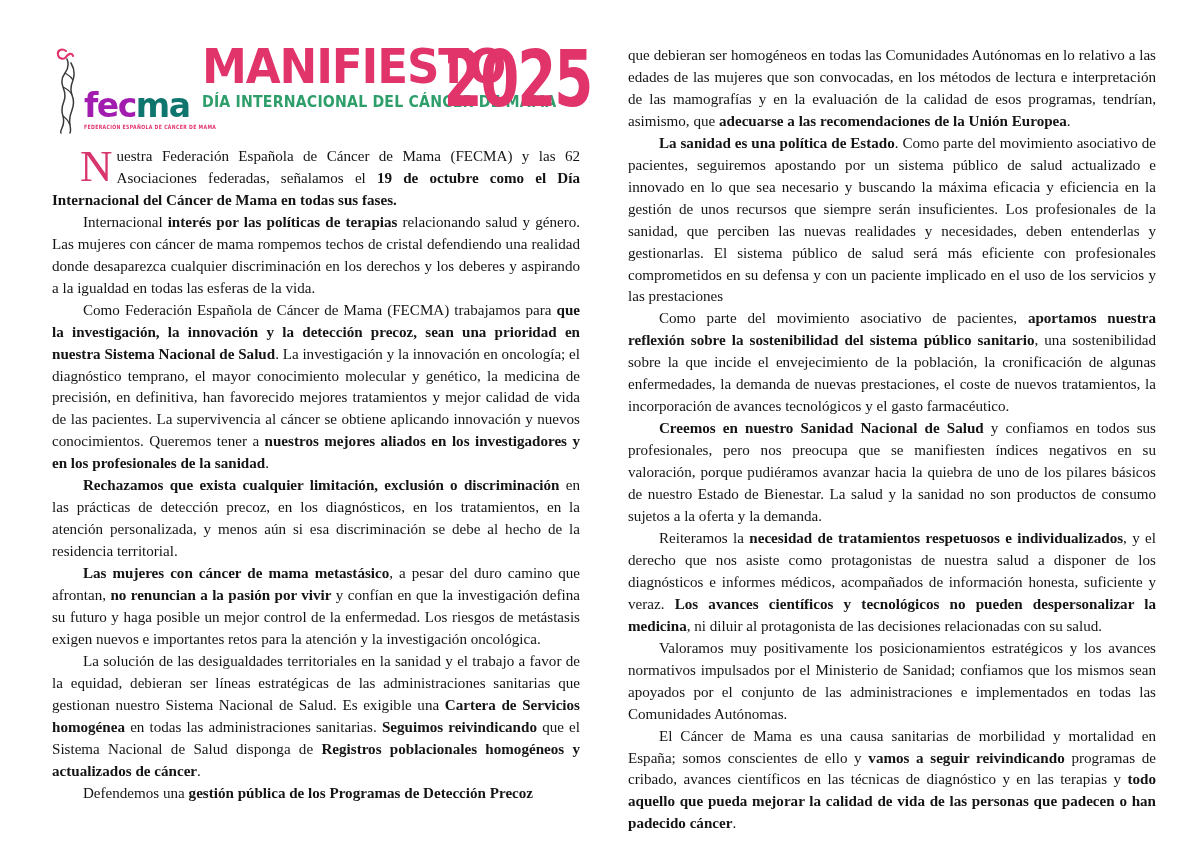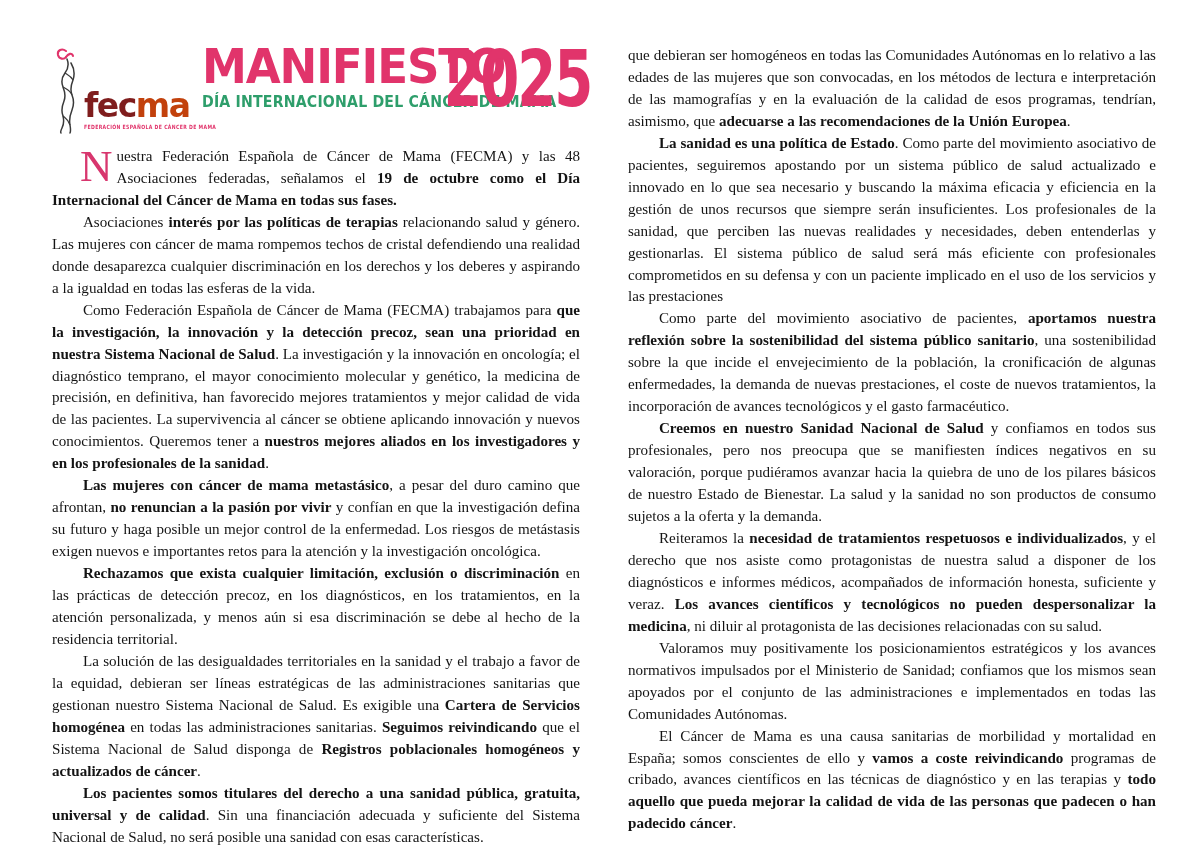--- a/index.html
+++ b/index.html
@@ -56,22 +56,22 @@
   }
 
   .logo-word {
     font-family: "DejaVu Sans", sans-serif;
     font-weight: bold;
     font-size: 33px;
     letter-spacing: -1.5px;
     line-height: 1;
     display: block;
   }
-  .logo-word .pink { color: #7f1d1d; }
-  .logo-word .green { color: #c2410c; text-align: center; }
+  .logo-word .pink { color: #a21caf; }
+  .logo-word .green { color: #0f766e; text-align: center; }
 
   .logo-tagline {
     font-family: "DejaVu Sans", sans-serif;
     font-weight: bold;
     font-size: 4.6px;
     letter-spacing: 0.35px;
     color: #E1346B;
     line-height: 1;
     margin-top: 3px;
     white-space: nowrap;
@@ -220,33 +220,32 @@
 
     <div class="title-block">
       <div class="title-main">MANIFIESTO</div>
       <div class="title-sub">DÍA INTERNACIONAL DEL CÁNCER DE MAMA</div>
       <div class="title-year">2025</div>
     </div>
   </div>
 
   <div class="columns">
     <div class="col col-left" id="left-column">
-        <p class="dropcap-para"><span class="dropcap">N</span><span>uestra Federación Española de Cáncer de Mama (FECMA) y las 48 Asociaciones federadas, señalamos el </span><b>19 de octubre como el Día Internacional del Cáncer de Mama en todas sus fases.</b></p>
-        <p><span>Asociaciones </span><b>interés por las políticas de terapias</b><span> relacionando salud y género. Las mujeres con cáncer de mama rompemos techos de cristal defendiendo una realidad donde desaparezca cualquier discriminación en los derechos y los deberes y aspirando a la igualdad en todas las esferas de la vida.</span></p>
+        <p class="dropcap-para"><span class="dropcap">N</span><span>uestra Federación Española de Cáncer de Mama (FECMA) y las 62 Asociaciones federadas, señalamos el </span><b>19 de octubre como el Día Internacional del Cáncer de Mama en todas sus fases.</b></p>
+        <p><span>Internacional </span><b>interés por las políticas de terapias</b><span> relacionando salud y género. Las mujeres con cáncer de mama rompemos techos de cristal defendiendo una realidad donde desaparezca cualquier discriminación en los derechos y los deberes y aspirando a la igualdad en todas las esferas de la vida.</span></p>
         <p><span>Como Federación Española de Cáncer de Mama (FECMA) trabajamos para </span><b>que la investigación, la innovación y la detección precoz, sean una prioridad en nuestra Sistema Nacional de Salud</b><span>. La investigación y la innovación en oncología; el diagnóstico temprano, el mayor conocimiento molecular y genético, la medicina de precisión, en definitiva, han favorecido mejores tratamientos y mejor calidad de vida de las pacientes. La supervivencia al cáncer se obtiene aplicando innovación y nuevos conocimientos. Queremos tener a </span><b>nuestros mejores aliados en los investigadores y en los profesionales de la sanidad</b><span>.</span></p>
+        <p><b>Rechazamos que exista cualquier limitación, exclusión o discriminación</b><span> en las prácticas de detección precoz, en los diagnósticos, en los tratamientos, en la atención personalizada, y menos aún si esa discriminación se debe al hecho de la residencia territorial.</span></p>
         <p><b>Las mujeres con cáncer de mama metastásico</b><span>, a pesar del duro camino que afrontan, </span><b>no renuncian a la pasión por vivir</b><span> y confían en que la investigación defina su futuro y haga posible un mejor control de la enfermedad. Los riesgos de metástasis exigen nuevos e importantes retos para la atención y la investigación oncológica.</span></p>
-        <p><b>Rechazamos que exista cualquier limitación, exclusión o discriminación</b><span> en las prácticas de detección precoz, en los diagnósticos, en los tratamientos, en la atención personalizada, y menos aún si esa discriminación se debe al hecho de la residencia territorial.</span></p>
         <p><span>La solución de las desigualdades territoriales en la sanidad y el trabajo a favor de la equidad, debieran ser líneas estratégicas de las administraciones sanitarias que gestionan nuestro Sistema Nacional de Salud. Es exigible una </span><b>Cartera de Servicios homogénea</b><span> en todas las administraciones sanitarias. </span><b>Seguimos reivindicando</b><span> que el Sistema Nacional de Salud disponga de </span><b>Registros poblacionales homogéneos y actualizados de cáncer</b><span>.</span></p>
-        <p><b>Los pacientes somos titulares del derecho a una sanidad pública, gratuita, universal y de calidad</b><span>. Sin una financiación adecuada y suficiente del Sistema Nacional de Salud, no será posible una sanidad con esas características.</span></p>
         <p><span>Defendemos una </span><b>gestión pública de los Programas de Detección Precoz</b></p>
       </div>
     <div class="col col-right" id="right-column">
         <p class="no-indent"><span>que debieran ser homogéneos en todas las Comunidades Autónomas en lo relativo a las edades de las mujeres que son convocadas, en los métodos de lectura e interpretación de las mamografías y en la evaluación de la calidad de esos programas, tendrían, asimismo, que </span><b>adecuarse a las recomendaciones de la Unión Europea</b><span>.</span></p>
         <p><b>La sanidad es una política de Estado</b><span>. Como parte del movimiento asociativo de pacientes, seguiremos apostando por un sistema público de salud actualizado e innovado en lo que sea necesario y buscando la máxima eficacia y eficiencia en la gestión de unos recursos que siempre serán insuficientes. Los profesionales de la sanidad, que perciben las nuevas realidades y necesidades, deben entenderlas y gestionarlas. El sistema público de salud será más eficiente con profesionales comprometidos en su defensa y con un paciente implicado en el uso de los servicios y las prestaciones</span></p>
         <p><span>Como parte del movimiento asociativo de pacientes, </span><b>aportamos nuestra reflexión sobre la sostenibilidad del sistema público sanitario</b><span>, una sostenibilidad sobre la que incide el envejecimiento de la población, la cronificación de algunas enfermedades, la demanda de nuevas prestaciones, el coste de nuevos tratamientos, la incorporación de avances tecnológicos y el gasto farmacéutico.</span></p>
         <p><b>Creemos en nuestro Sanidad Nacional de Salud</b><span> y confiamos en todos sus profesionales, pero nos preocupa que se manifiesten índices negativos en su valoración, porque pudiéramos avanzar hacia la quiebra de uno de los pilares básicos de nuestro Estado de Bienestar. La salud y la sanidad no son productos de consumo sujetos a la oferta y la demanda.</span></p>
         <p><span>Reiteramos la </span><b>necesidad de tratamientos respetuosos e individualizados</b><span>, y el derecho que nos asiste como protagonistas de nuestra salud a disponer de los diagnósticos e informes médicos, acompañados de información honesta, suficiente y veraz. </span><b>Los avances científicos y tecnológicos no pueden despersonalizar la medicina</b><span>, ni diluir al protagonista de las decisiones relacionadas con su salud.</span></p>
         <p><span>Valoramos muy positivamente los posicionamientos estratégicos y los avances normativos impulsados por el Ministerio de Sanidad; confiamos que los mismos sean apoyados por el conjunto de las administraciones e implementados en todas las Comunidades Autónomas.</span></p>
-        <p><span>El Cáncer de Mama es una causa sanitarias de morbilidad y mortalidad en España; somos conscientes de ello y </span><b>vamos a coste reivindicando</b><span> programas de cribado, avances científicos en las técnicas de diagnóstico y en las terapias y </span><b>todo aquello que pueda mejorar la calidad de vida de las personas que padecen o han padecido cáncer</b><span>.</span></p>
+        <p><span>El Cáncer de Mama es una causa sanitarias de morbilidad y mortalidad en España; somos conscientes de ello y </span><b>vamos a seguir reivindicando</b><span> programas de cribado, avances científicos en las técnicas de diagnóstico y en las terapias y </span><b>todo aquello que pueda mejorar la calidad de vida de las personas que padecen o han padecido cáncer</b><span>.</span></p>
       </div>
   </div>
 
 </div>
 
 </body></html>

